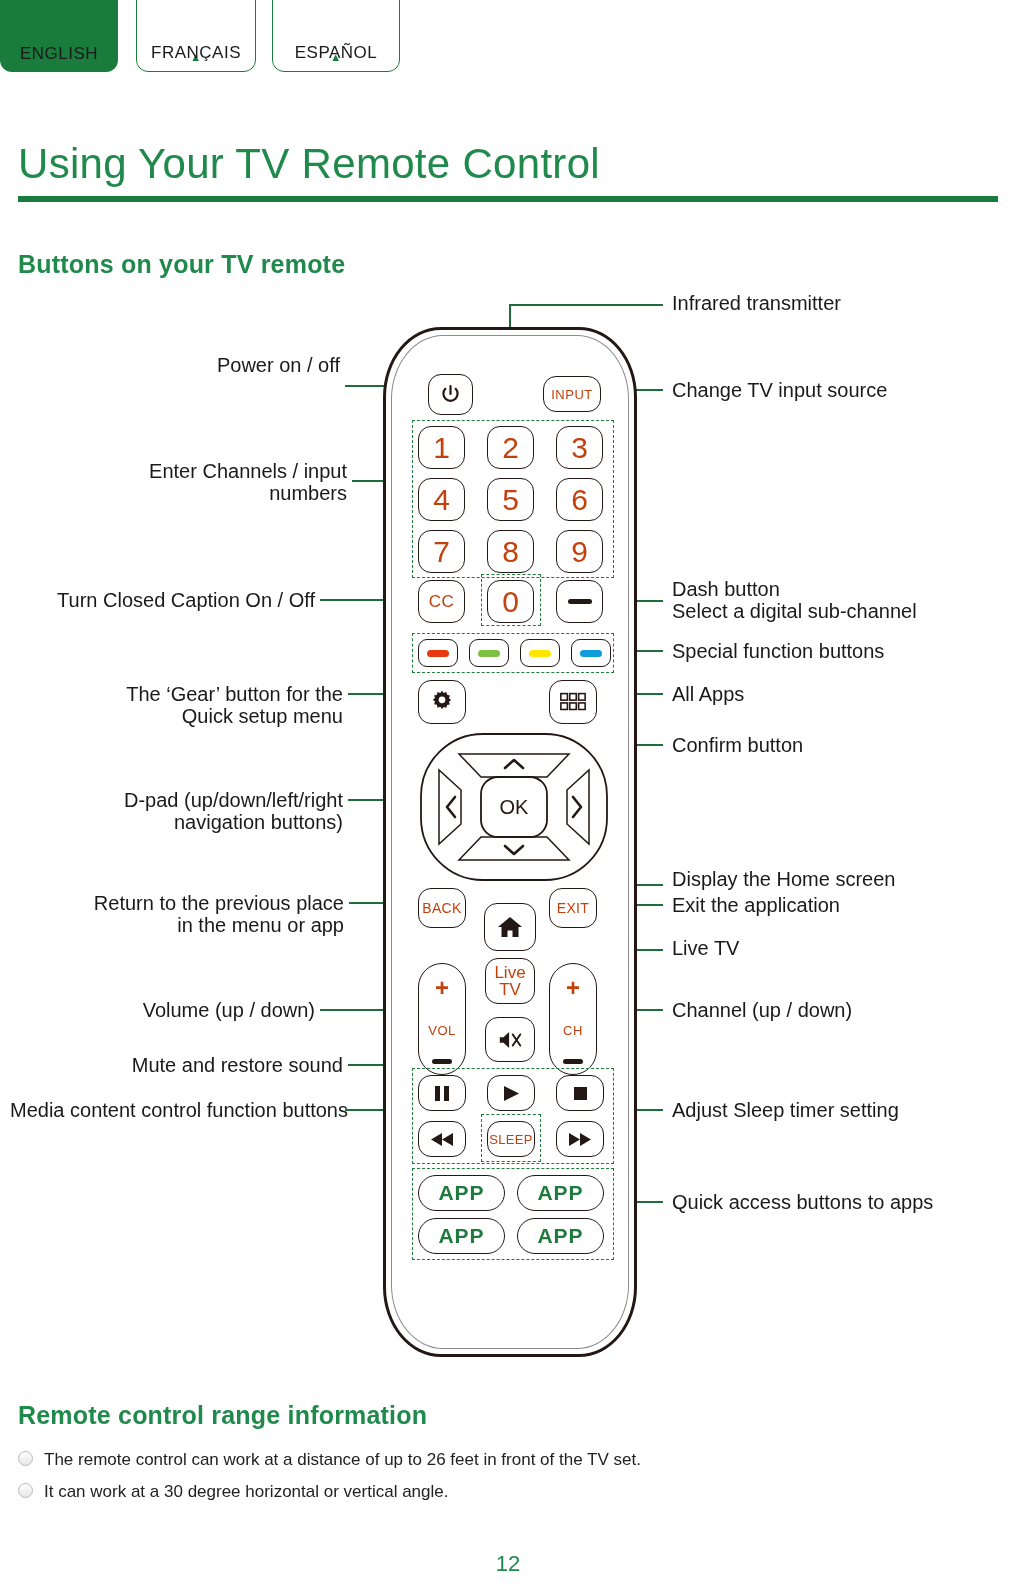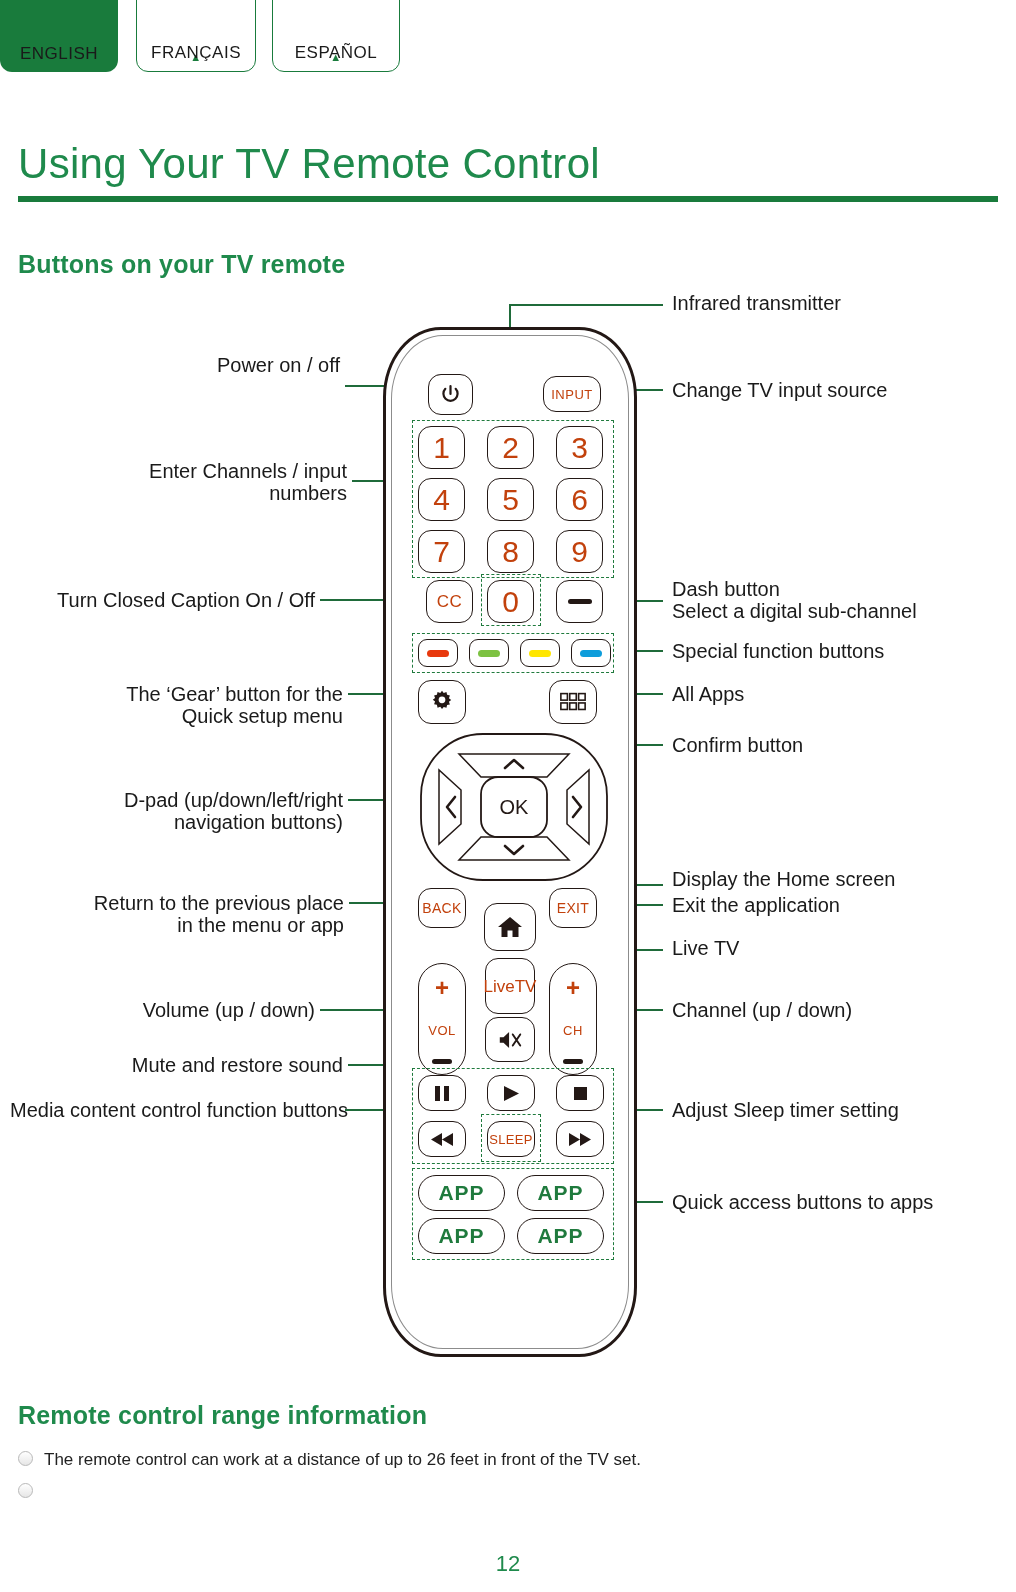--- a/index.html
+++ b/index.html
@@ -225,21 +225,21 @@
     </div>
   <div class="btn rk num" style="left:101px;top:200px;">
       <span>8</span>
     </div>
   <div class="btn rk num" style="left:170px;top:200px;">
       <span>9</span>
     </div>
 
   <div class="dash-grp" style="left:95px;top:244px;width:60px;height:52px;"></div>
 
-  <div class="btn rk num" style="left:40px;top:250px;font-size:17px;letter-spacing:.5px;">
+  <div class="btn rk num" style="left:32px;top:250px;font-size:17px;letter-spacing:.5px;">
       <span>CC</span>
     </div>
   <div class="btn rk num" style="left:101px;top:250px;">
       <span>0</span>
     </div>
   <div class="btn rk num" style="left:170px;top:250px;font-size:26px;">
     <svg width="24" height="6">
         <rect x="0" y="0" width="24" height="5" rx="2.5" fill="#231815"></rect>
       </svg>
   </div>
@@ -313,21 +313,21 @@
 
   <div class="ir-led" style="left:170px;top:642px;"></div>
   <div class="btn pill" style="left:163px;top:633px;width:48px;height:112px;flex-direction:column;justify-content:space-around;">
     <span style="font-size:24px;font-weight:bold;">+</span>
     <span style="font-size:13px;letter-spacing:.5px;">CH</span>
     <svg width="20" height="5">
         <rect width="20" height="5" rx="2.5" fill="#231815"></rect>
       </svg>
   </div>
 
-  <div class="btn rk" style="left:99px;top:628px;width:50px;height:56px;flex-direction:row;line-height:17px;font-size:17px;text-align:right;">
+  <div class="btn rk" style="left:99px;top:628px;width:50px;height:46px;flex-direction:column;line-height:17px;font-size:17px;text-align:right;">
     <span>Live</span>
     <span>TV</span>
   </div>
 
   <div class="btn rk" style="left:99px;top:687px;width:50px;height:45px;">
     <svg width="26" height="24" viewBox="0 0 28 24">
       <path fill="#231815" d="M3 9 h4 L13 3.5 v17 L7 15 H3 Z"></path>
       <path d="M17 6 L25 18 M25 6 L17 18" stroke="#231815" stroke-width="2.1" stroke-linecap="round"></path>
     </svg>
   </div>
@@ -379,16 +379,16 @@
   <div class="btn pill" style="left:131px;top:888px;width:87px;height:36px;color:#1f7a3d;font-size:21px;font-weight:bold;letter-spacing:1px;">
     <span>APP</span>
   </div>
 </div>
 
 <div class="section-h" id="sec-range">Remote control range information</div>
 <div class="bullet-row" id="b1">
   <span class="dot"></span><span>The remote control can work at a distance of up to 26 feet in front of the TV set.</span>
 </div>
 <div class="bullet-row" id="b2">
-  <span class="dot"></span>
+  <span class="dot"></span><span>It can work at a 30 degree horizontal or vertical angle.</span>
 </div>
 
 <div class="page-num">12</div>
 
 </body></html>

